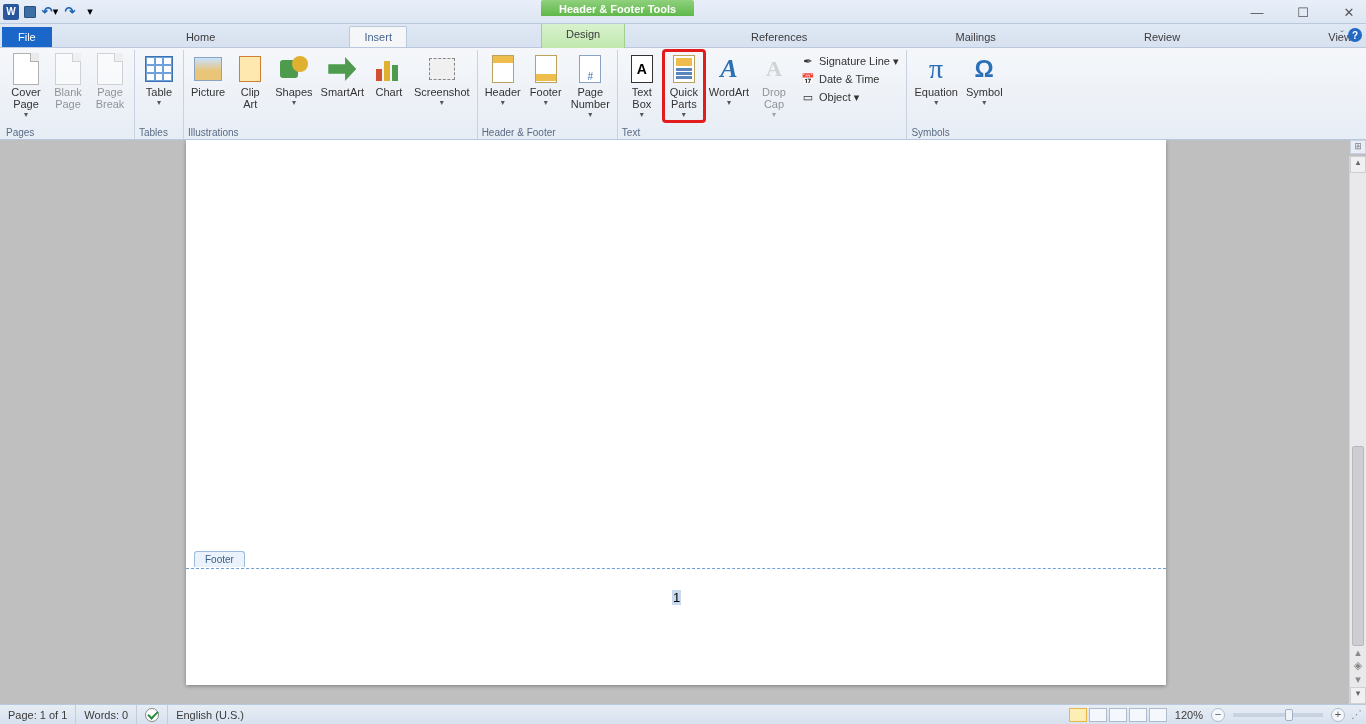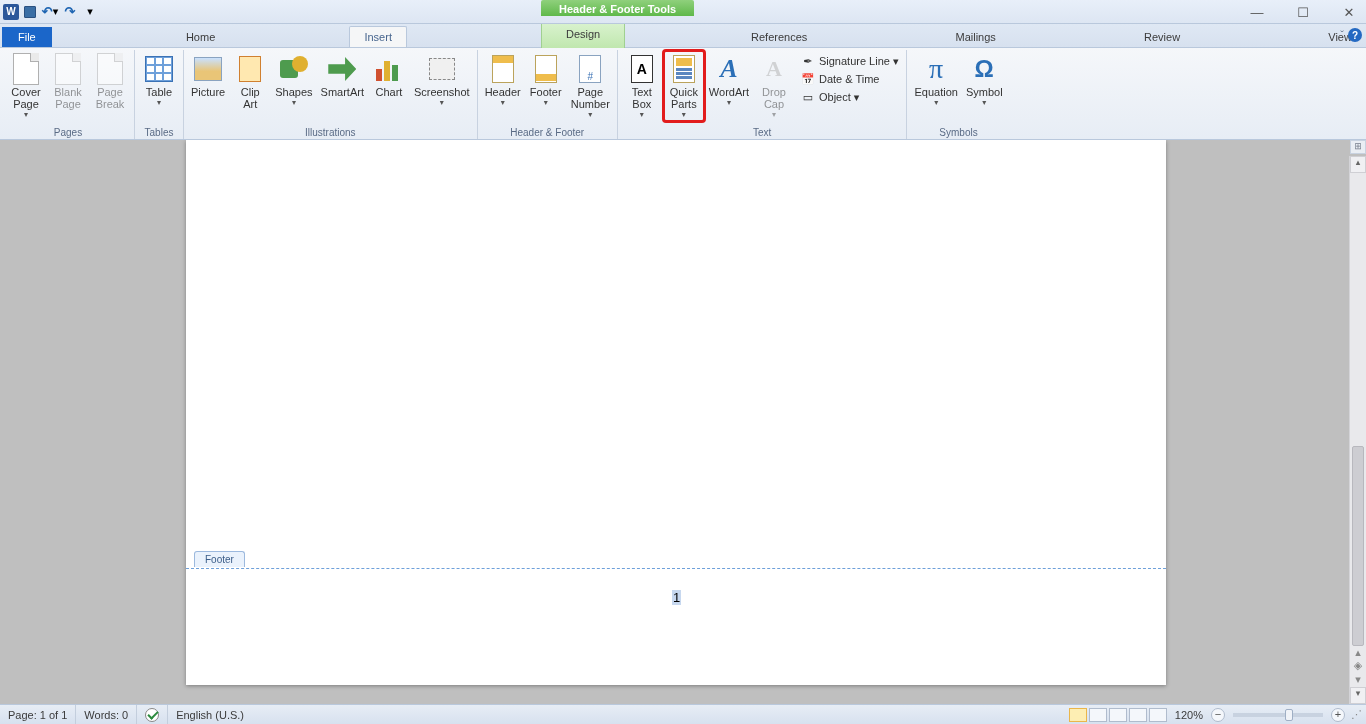--- a/index.html
+++ b/index.html
@@ -22,21 +22,21 @@
 .tab.file { background:#1b66c9; color:#fff; border-radius:0; padding:4px 16px; margin-left:2px; }
 .tab.active { background:#f5f6f7; border:1px solid #b9c8dc; border-bottom:none; border-radius:2px 2px 0 0; color:#47658e; }
 .tab.ctx { margin-left:0; padding:4px 24px; }
 .ctx-wrap { position:absolute; left:541px; top:0; height:24px; background:linear-gradient(#d8f2cd,#c0e7ae); border-left:1px solid #a0d090; border-right:1px solid #a0d090; }
 .help-right { position:absolute; right:4px; top:4px; display:flex; gap:4px; align-items:center; }
 .help-ic { width:14px;height:14px;border-radius:50%;background:#2469c2;color:#fff;font-size:10px;display:flex;align-items:center;justify-content:center;font-weight:bold; }
 
 .ribbon { height:92px; background:linear-gradient(#f5f7fa,#e7edf5); border-bottom:1px solid #b9c8dc; display:flex; align-items:stretch; padding:2px 0 0 2px; }
 .grp { border-right:1px solid #c8d2e0; display:flex; flex-direction:column; align-items:center; padding:1px 4px 0 4px; }
 .grp-body { flex:1; display:flex; align-items:flex-start; gap:2px; }
-.grp-label { font-size:10px; color:#5a6b85; padding:1px 0; width:100%; text-align:center; }
+.grp-label { font-size:10px; color:#5a6b85; padding:1px 0; width:100%; text-align:left; }
 .rbn-btn { display:flex; flex-direction:column; align-items:center; justify-content:flex-start; padding:2px 3px; border-radius:2px; min-width:40px; cursor:pointer; }
 .rbn-btn.highlighted { outline:3px solid #e21c1c; outline-offset:-1px; }
 .rbn-btn.disabled { opacity:.5; cursor:default; }
 .rbn-btn .ic { width:32px; height:32px; margin-bottom:1px; display:flex; align-items:center; justify-content:center; }
 .rbn-btn .lbl { font-size:11px; text-align:center; line-height:12px; color:#333; }
 .rbn-btn .dd { font-size:8px; color:#555; }
 
 .small-list { display:flex; flex-direction:column; gap:0; padding:1px 2px; }
 .small-item { display:flex; align-items:center; gap:3px; padding:1px 2px; white-space:nowrap; color:#333; font-size:11px; }
 .small-item .mini { width:16px;height:16px;display:flex;align-items:center;justify-content:center; }

